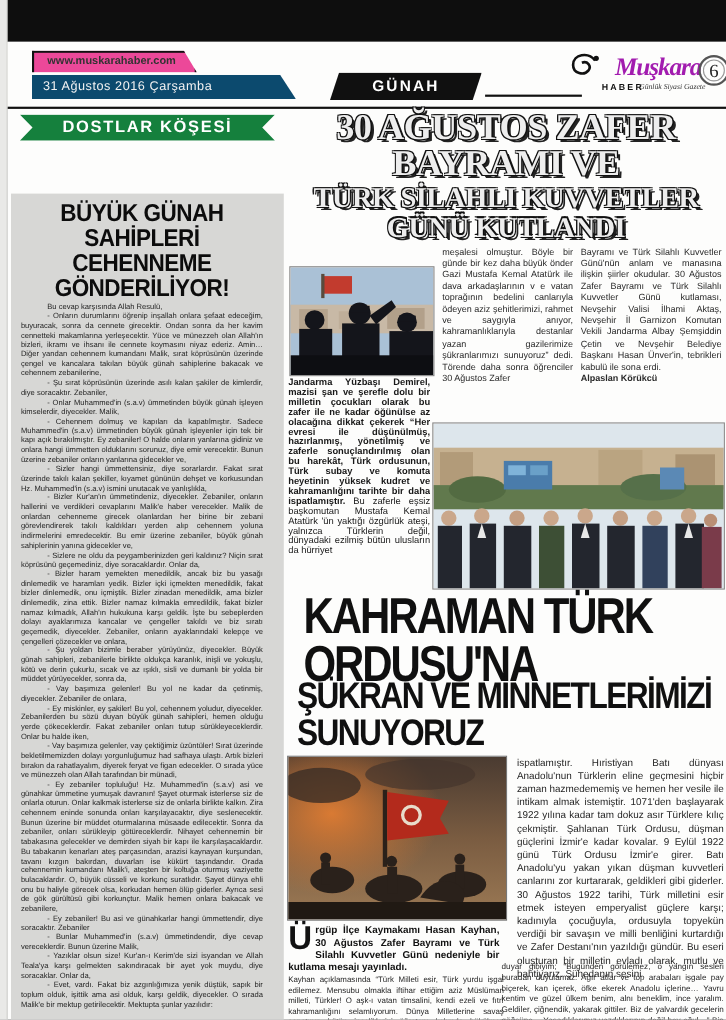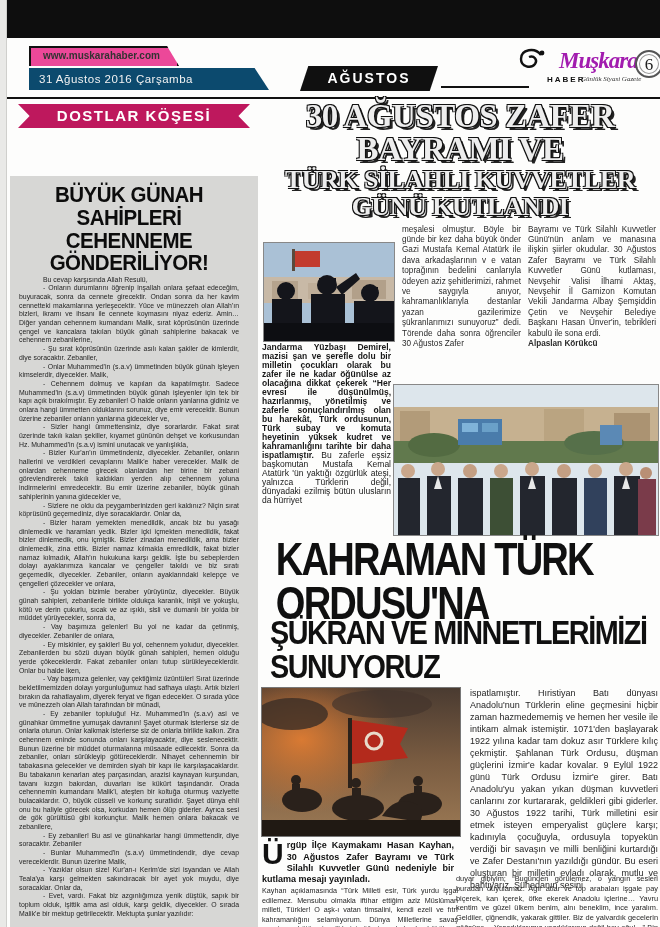--- a/index.html
+++ b/index.html
@@ -42,21 +42,21 @@
   .page-circle {
     position:absolute; left:628px; top:12px; width:28px; height:28px; border-radius:50%;
     border:2px solid #555; box-shadow:0 0 0 2px #fff inset, 0 0 0 3px #999 inset;
     text-align:center; line-height:26px; font-family:"Liberation Serif", serif; font-size:17px; color:#222;
   }
   .mast-rule { position:absolute; left:7px; top:97px; width:653px; height:2px; background:#111; }
 
   
   .dostlar { position:absolute; left:10px; top:102px; width:248px; }
   .ribbon {
-    margin:2px 8px 4px 8px; height:24px; background:#be185d; color:#fff;
+    margin:2px 8px 4px 8px; height:24px; background:#15803d; color:#fff;
     font-weight:bold; font-size:15px; letter-spacing:1.5px; text-align:center; line-height:24px;
     clip-path:polygon(0 0, 100% 0, 95% 50%, 100% 100%, 0 100%, 5% 50%);
   }
   .gray-box { background:#d7d7d5; padding:6px 19px 10px 9px; min-height:726px;margin-top:48px; }
   .dostlar-headline {
     font-weight:900; font-size:20.5px; line-height:1.02; text-align:center;
     color:#0c0c0c; letter-spacing:-.5px; margin:2px 0 8px 0; transform:scaleY(1.08); transform-origin:top;
   }
   .dostlar-body { font-size:6.9px; line-height:1.26; text-align:justify; color:#1f1f1f; }
   .dostlar-body p { text-indent:24px; margin:0; }
@@ -101,21 +101,21 @@
 </head>
 <body>
 
 <div class="page">
   <div class="left-edge"></div>
   <div class="topbar"></div>
 
   <div class="masthead">
     <div class="site-tab">www.muskarahaber.com</div>
     <div class="date-bar">31 Ağustos 2016 Çarşamba</div>
-    <div class="guncel">AĞUSTOS</div>
+    <div class="guncel">GÜNAH</div>
     <div class="guncel-line"></div>
     <div class="brand">
       <svg class="brand-swirl" width="34" height="34" viewBox="0 0 34 34">
         <path d="M26 9 C20 1, 6 3, 6 13 C6 21, 16 23, 20 18 C23 14, 19 9, 14 11" fill="none" stroke="#111" stroke-width="2.4"></path>
         <circle cx="27" cy="7" r="2.4" fill="#111"></circle>
       </svg>
       <div class="brand-name">Muşkara</div>
       <div class="brand-sub">HABER</div>
       <div class="brand-tag">Günlük Siyasi Gazete</div>
     </div>

